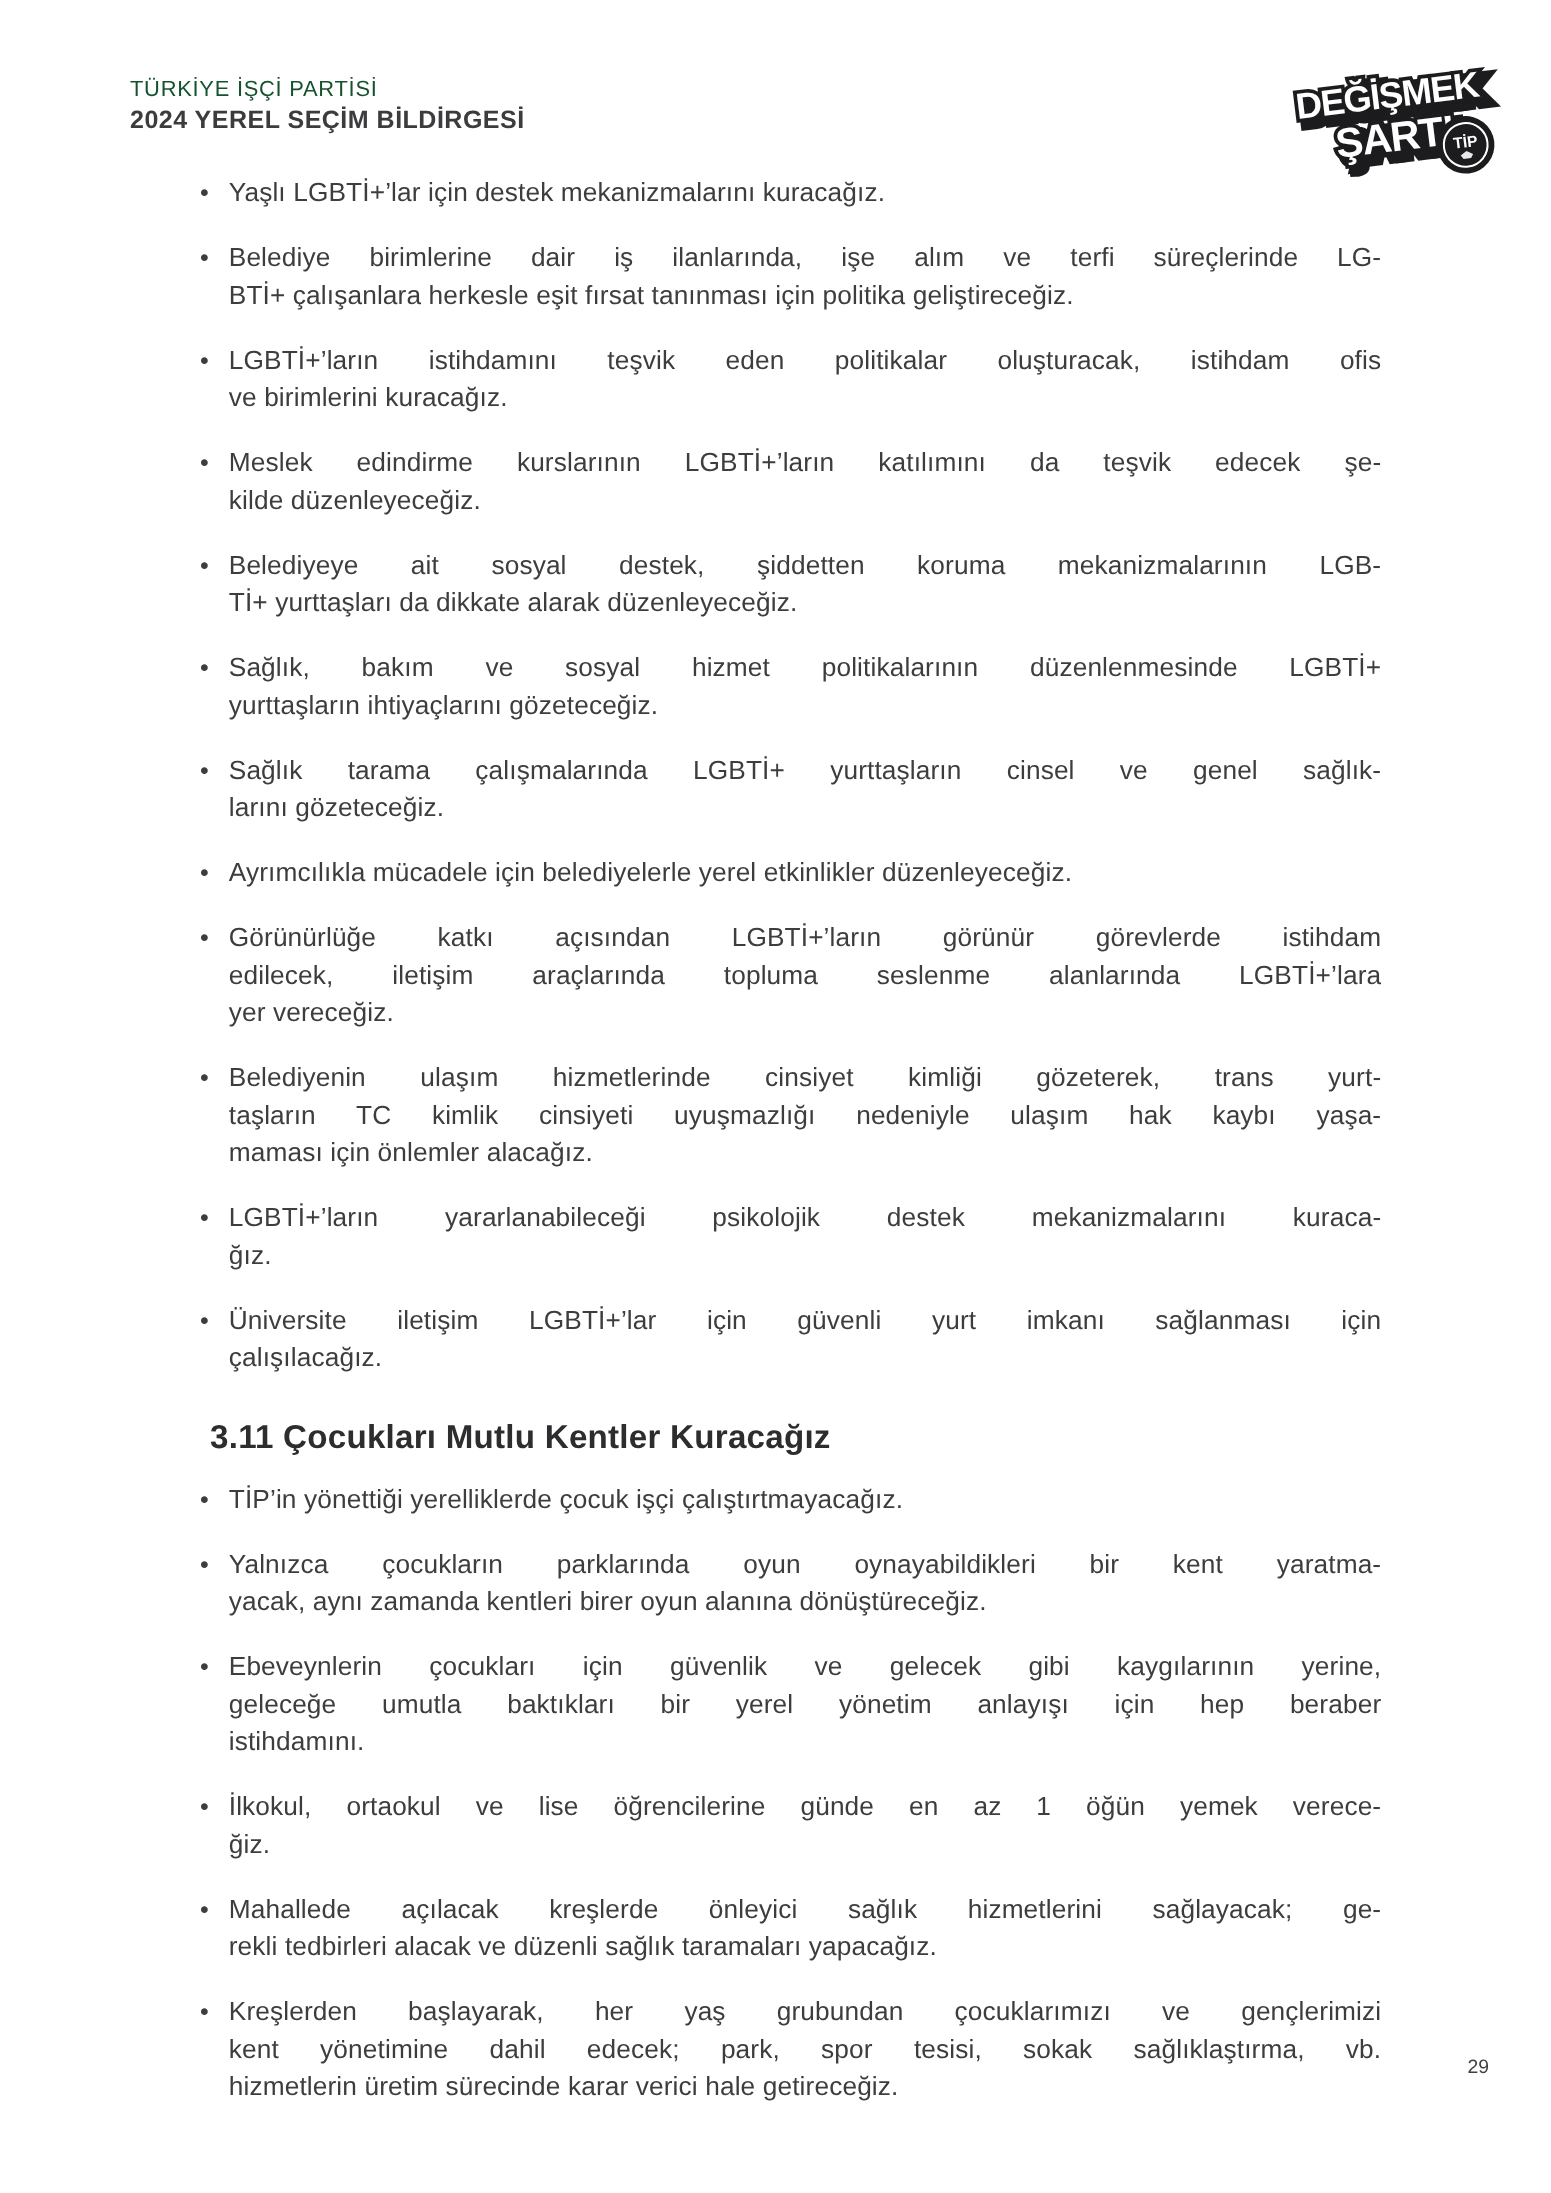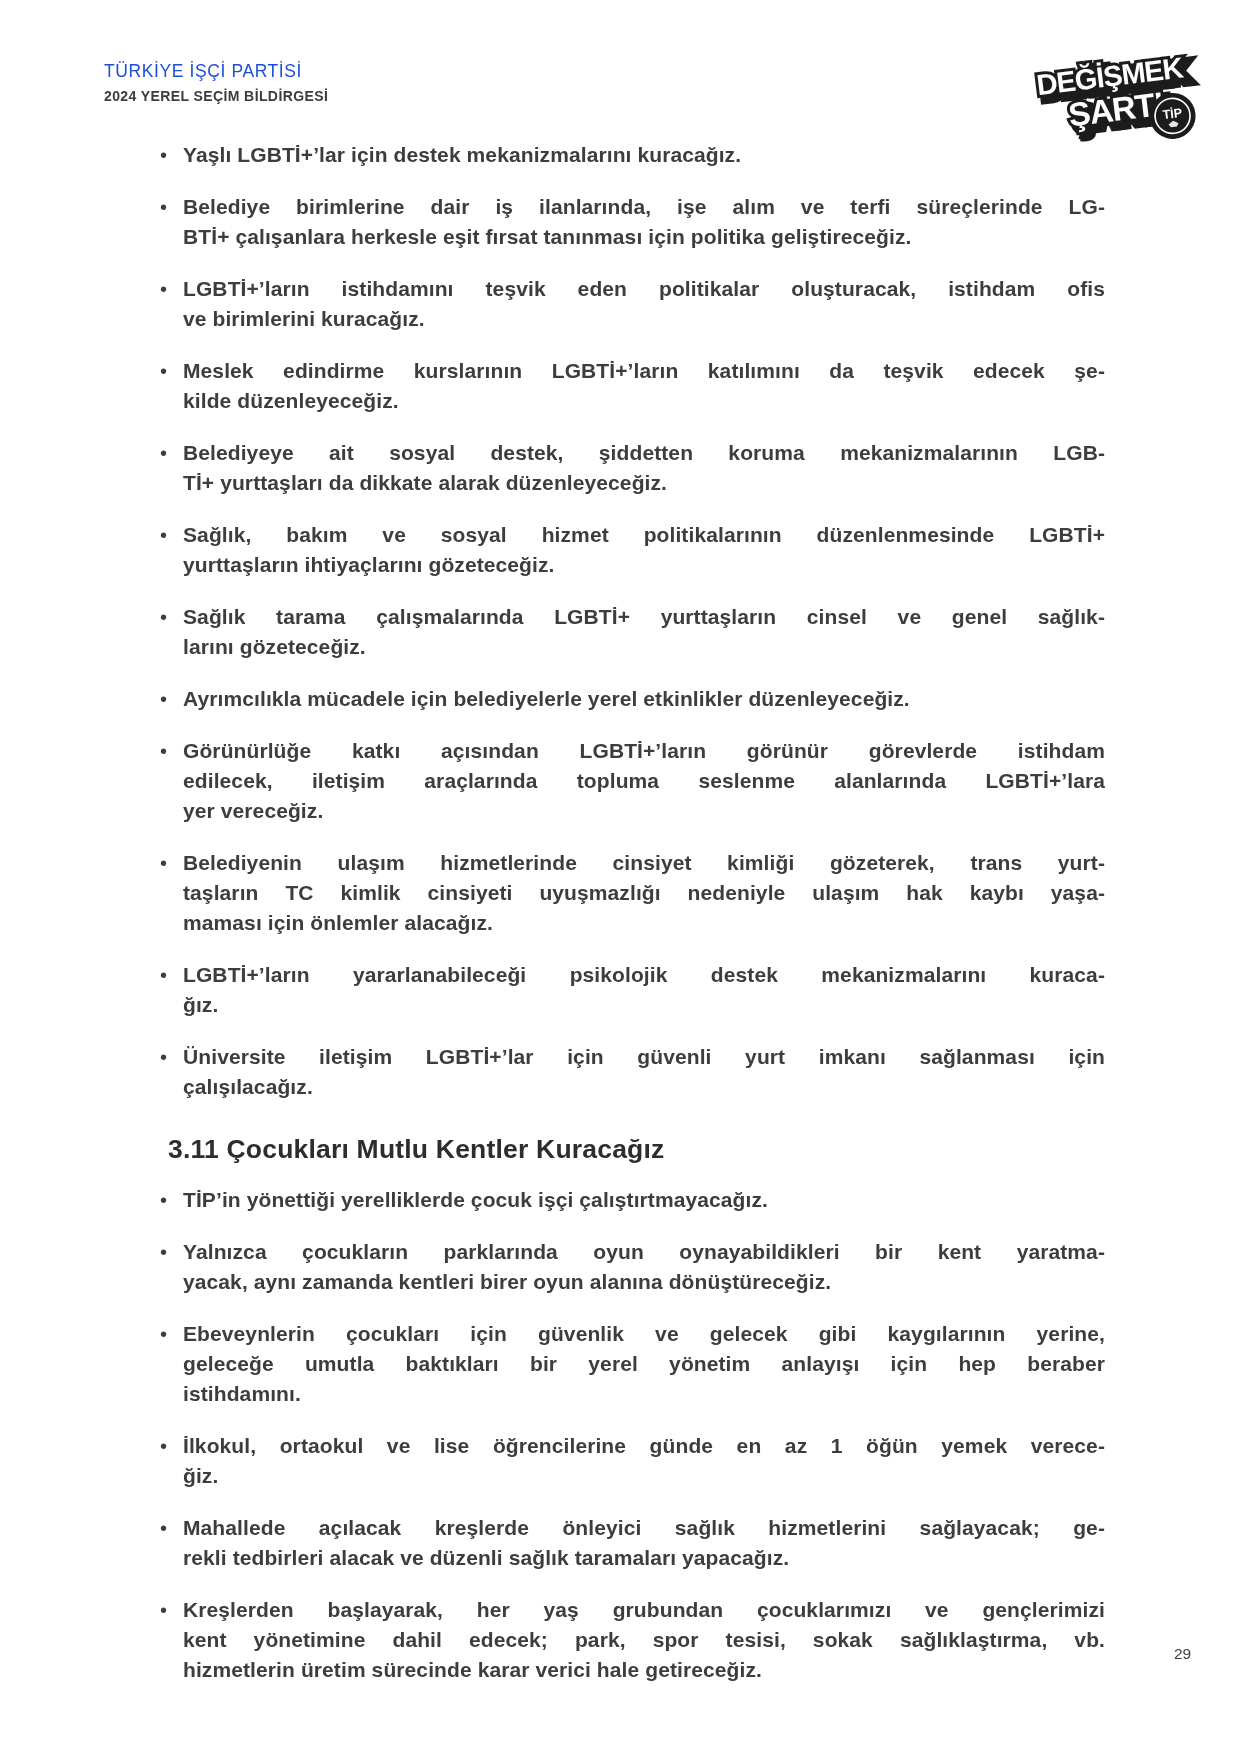--- a/index.html
+++ b/index.html
@@ -2,30 +2,30 @@
 <html lang="tr"><head>
 <meta charset="utf-8">
 <style>
   html,body{margin:0;padding:0;}
   body{
     width:1241px;height:1754px;position:relative;background:#ffffff;
     font-family:"Liberation Sans",sans-serif;color:#3d3d3f;overflow:hidden;
   }
   
   .doc-header{position:absolute;left:104px;top:60px;line-height:23px;}
-  .doc-header .party{font-size:17.5px;color:#1d4ed8;letter-spacing:.6px;font-weight:400;}
-  .doc-header .docname{font-size:14px;color:#3c3c3e;letter-spacing:.4px;font-weight:700;margin-top:2px;}
+  .doc-header .party{font-size:17.5px;color:#14532d;letter-spacing:.6px;font-weight:400;}
+  .doc-header .docname{font-size:20px;color:#3c3c3e;letter-spacing:.4px;font-weight:700;margin-top:2px;}
   
   .logo-wrap{position:absolute;left:1005px;top:34px;width:200px;height:130px;}
   
   .content{position:absolute;left:160px;top:140px;width:945px;}
   .bullet-item{display:flex;margin:0 0 22px 0;}
   .bullet-dot{flex:0 0 23px;width:23px;font-size:20px;line-height:30px;color:#3d3d3f;}
   .bullet-text{flex:1;font-size:21px;line-height:30px;color:#3d3d3f;letter-spacing:.1px;}
-  .line{text-align:justify;text-align-last:justify;font-weight:bold;}
+  .line{text-align:justify;text-align-last:justify;}
   .line-last{text-align-last:left;}
   .section-heading{
     font-size:26.5px;font-weight:700;color:#2d2d2f;letter-spacing:.2px;
     margin:32px 0 20px 8px;
   }
   
   .page-number{position:absolute;left:1174px;top:1645px;font-size:15.5px;color:#404040;}
 </style>
 </head>
 <body>

